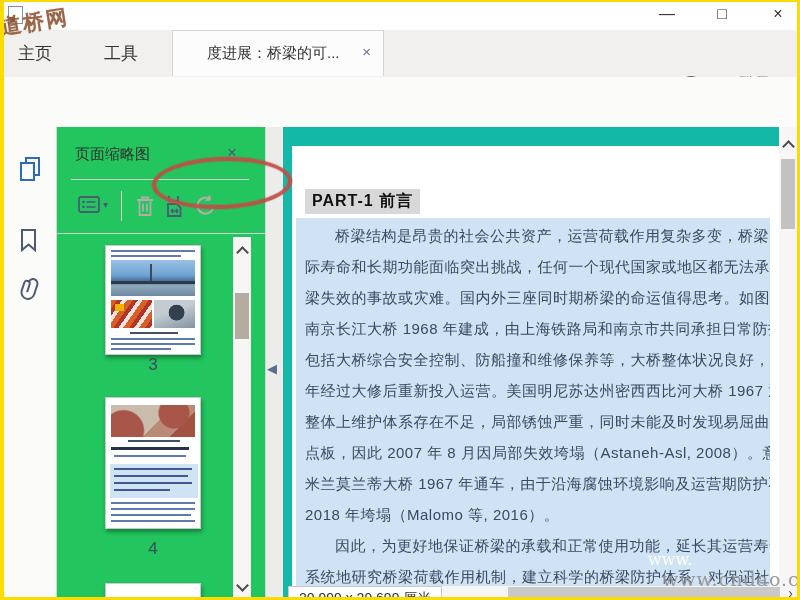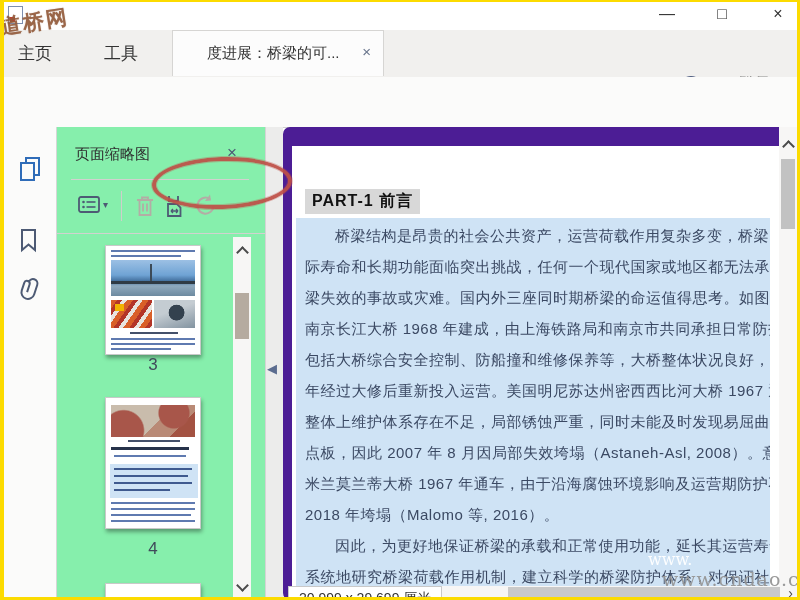--- a/index.html
+++ b/index.html
@@ -51,21 +51,21 @@
   #fit-tool{position:absolute;left:612px;top:88px;}
   #fit-caret{position:absolute;left:646px;top:94px;font-size:11px;color:#4d5a74;}
   #tb-sep{position:absolute;left:668px;top:88px;font-size:19px;color:#4d5a74;}
   #link-tool{position:absolute;left:692px;top:88px;}
   #person-tool{position:absolute;left:748px;top:88px;}
   
   #main{position:absolute;left:0;top:127px;width:800px;height:473px;}
   #rail{position:absolute;left:0;top:0;width:57px;height:473px;background:#fbfbfa;
         border-right:1px solid #d6d6d6;box-sizing:border-box;}
   .rail-ic{position:absolute;left:17px;}
-  #panel{position:absolute;left:57px;top:0;width:209px;height:473px;background:#86efac;
+  #panel{position:absolute;left:57px;top:0;width:209px;height:473px;background:#22c55e;
          border-right:1px solid #d4d4d4;box-sizing:border-box;}
   #panel-title{position:absolute;left:18px;top:18px;font-size:15px;color:#2f2f2f;}
   #panel-close{position:absolute;right:28px;top:16px;font-size:17px;color:#4d5a74;}
   .hline{position:absolute;background:#d2d1cf;height:1px;}
   #panel-hr1{left:14px;right:16px;top:52px;}
   #panel-hr2{left:0px;right:0px;top:106px;}
   #opt-ic{position:absolute;left:20px;top:68px;}
   #opt-caret{position:absolute;left:46px;top:72px;font-size:10px;color:#4d5a74;}
   #ptool-sep{position:absolute;left:64px;top:64px;width:1px;height:30px;background:#cfcecb;}
   #trash-ic{position:absolute;left:76px;top:66px;}
@@ -95,21 +95,21 @@
   
   #gutter{position:absolute;left:266px;top:0;width:17px;height:473px;background:#ececeb;}
   #collapse{position:absolute;left:1px;top:234px;font-size:13px;color:#5b6c8f;}
   
   #pscroll{position:absolute;left:176px;top:110px;width:18px;bottom:0;background:#f7f6f5;}
   #pthumb{position:absolute;left:2px;top:56px;width:14px;height:46px;background:#b5aba0;}
   .chev{display:inline-block;width:7px;height:7px;border-left:2px solid #4a4a4a;border-top:2px solid #4a4a4a;}
   .chev-up{transform:rotate(45deg);} .chev-down{transform:rotate(225deg);}
   #pscroll-up{position:absolute;left:5px;top:6px;} #pscroll-dn{position:absolute;left:5px;bottom:6px;}
   
-  #docarea{position:absolute;left:283px;top:0;width:514px;height:473px;background:#4c1d95;border-radius:7px;}
+  #docarea{position:absolute;left:283px;top:0;width:514px;height:473px;background:#14b8a6;}
   #page{position:absolute;left:9px;top:19px;right:18px;bottom:0;background:#fff;}
   #doc-heading{position:absolute;left:13px;top:43px;background:#d8d8d8;color:#111;
                font-weight:bold;font-size:16px;padding:2px 7px;letter-spacing:1px;}
   #selection{position:absolute;left:4px;top:72px;width:474px;bottom:-10px;background:#cfe3f5;
              overflow:hidden;}
   .doc-line{position:relative;margin:0 0 0 9px;height:31px;line-height:31px;font-size:15px;
             color:#3b4963;white-space:nowrap;overflow:hidden;letter-spacing:.5px;}
   .doc-line.first{padding-top:2px;}
   .doc-line.indent{text-indent:30px;}
   #dscroll{position:absolute;right:0;top:0;width:18px;bottom:14px;background:#f7f6f5;}

